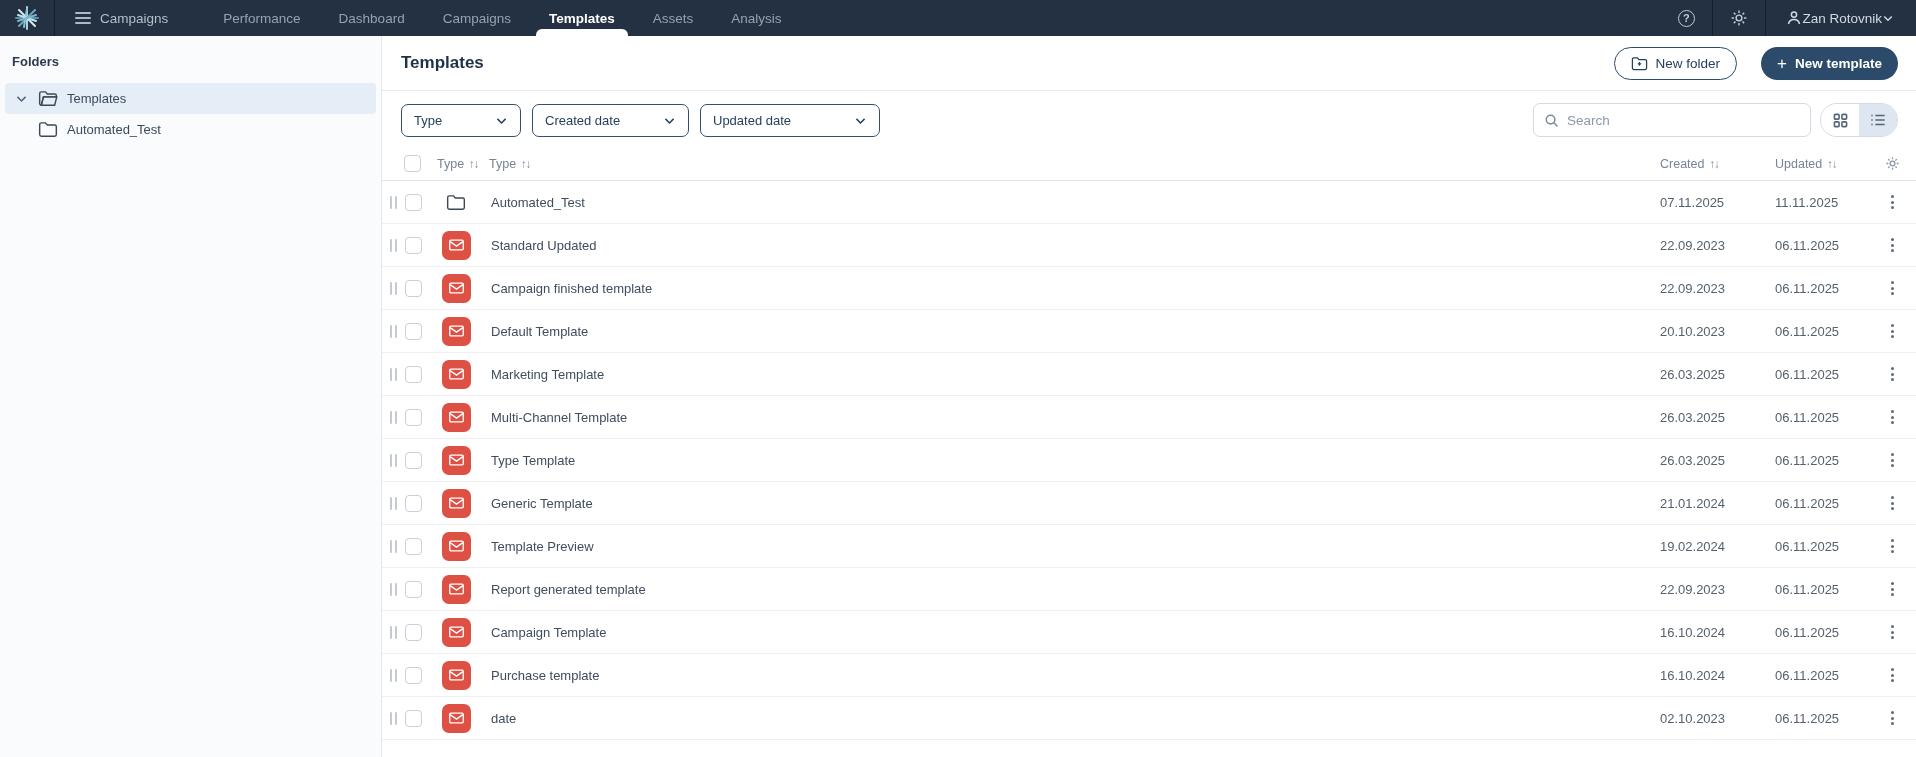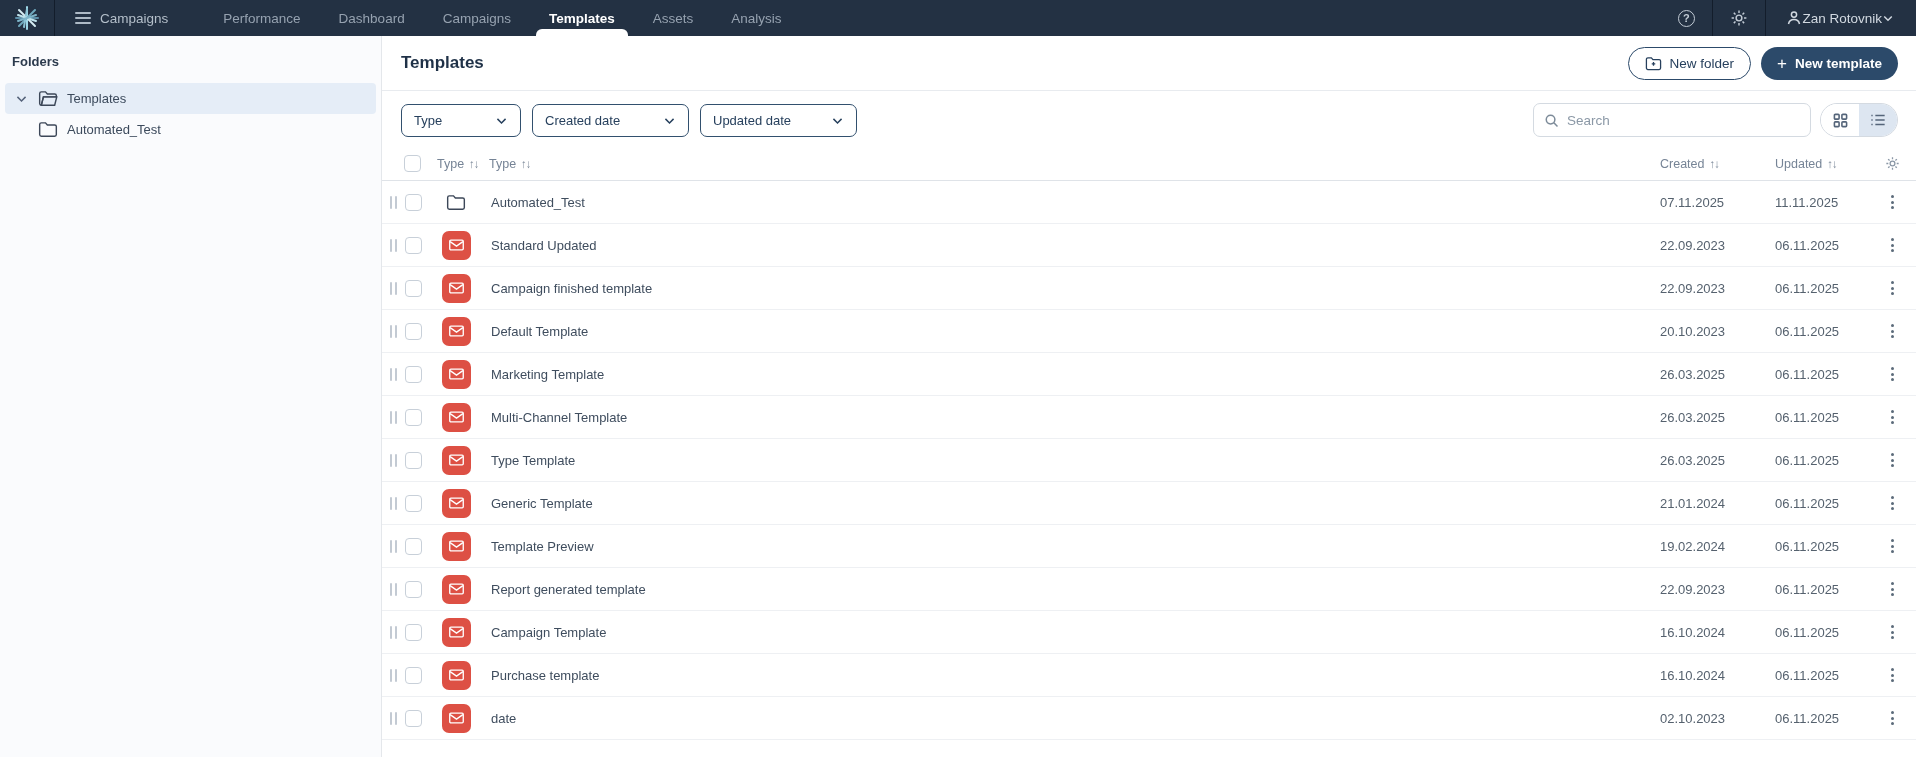--- a/index.html
+++ b/index.html
@@ -31,32 +31,32 @@
   .sidebar-title { font-size:13px; font-weight:bold; color:#2b3a4d; padding:0 12px 14px 12px; }
   .tree-item { display:flex; align-items:center; gap:9px; height:31px; margin:0 5px; border-radius:4px; padding:0 10px; font-size:13px; color:#3c4a5c; cursor:pointer; }
   .tree-item.selected { background:#e5edf7; }
   .tree-item .chev { width:14px; display:flex; color:#55637a; }
   .tree-item.child { padding-left:33px; }
   .tree-icon { display:flex; color:#3c4758; }
 
   .content { flex:1; display:flex; flex-direction:column; }
   .content-head { display:flex; align-items:center; padding:0 18px 0 19px; height:55px; border-bottom:1px solid #e8ebef; }
   .page-title { font-size:17px; font-weight:bold; color:#1f3147; }
-  .head-actions { margin-left:auto; display:flex; gap:10px; }
+  .head-actions { margin-left:auto; display:flex; gap:24px; }
   .btn { display:flex; align-items:center; gap:8px; height:33px; padding:0 16px; border-radius:17px; font-size:13.5px; cursor:pointer; }
   .btn-outline { border:1px solid #2c4a6a; color:#27405d; background:#fff; }
   .btn-fill { background:#2c4a6a; color:#fff; font-weight:bold; }
   .btn-fill .plus { font-size:17px; font-weight:normal; line-height:1; }
 
   .filter-bar { display:flex; align-items:center; padding:12px 18px 10px 19px; }
   .filter-dd { display:flex; align-items:center; justify-content:space-between; height:33px; border:1px solid #32506e; border-radius:7px; padding:0 12px; margin-right:11px; font-size:13px; color:#27405d; cursor:pointer; }
   .filter-dd .chev { color:#27405d; display:flex; margin-left:26px; }
   .filter-dd:nth-child(1){ width:120px; }
   .filter-dd:nth-child(2){ width:157px;align-items:center; }
-  .filter-dd:nth-child(3){ width:157px; }
+  .filter-dd:nth-child(3){ width:180px; }
   .search-wrap { margin-left:auto; display:flex; align-items:center; gap:8px; width:278px; height:34px; border:1px solid #d4dae1; border-radius:7px; padding:0 10px; background:#fff; }
   .search-wrap input { border:none; outline:none; flex:1; font-size:13.5px; color:#3a4859; font-family:"Liberation Sans",sans-serif; background:transparent; }
   .search-wrap input::placeholder { color:#8b98a6; }
   .search-wrap .sicon { color:#7d8b99; display:flex; }
   .view-toggle { display:flex; margin-left:9px; border:1px solid #d4dae1; border-radius:17px; overflow:hidden; height:34px; }
   .vt-seg { width:38px; display:flex; align-items:center; justify-content:center; color:#55657a; cursor:pointer; background:#fff; }
   .vt-seg.selected { background:#dde6f1; }
 
   
   .table-area { flex:1; overflow:hidden; }

